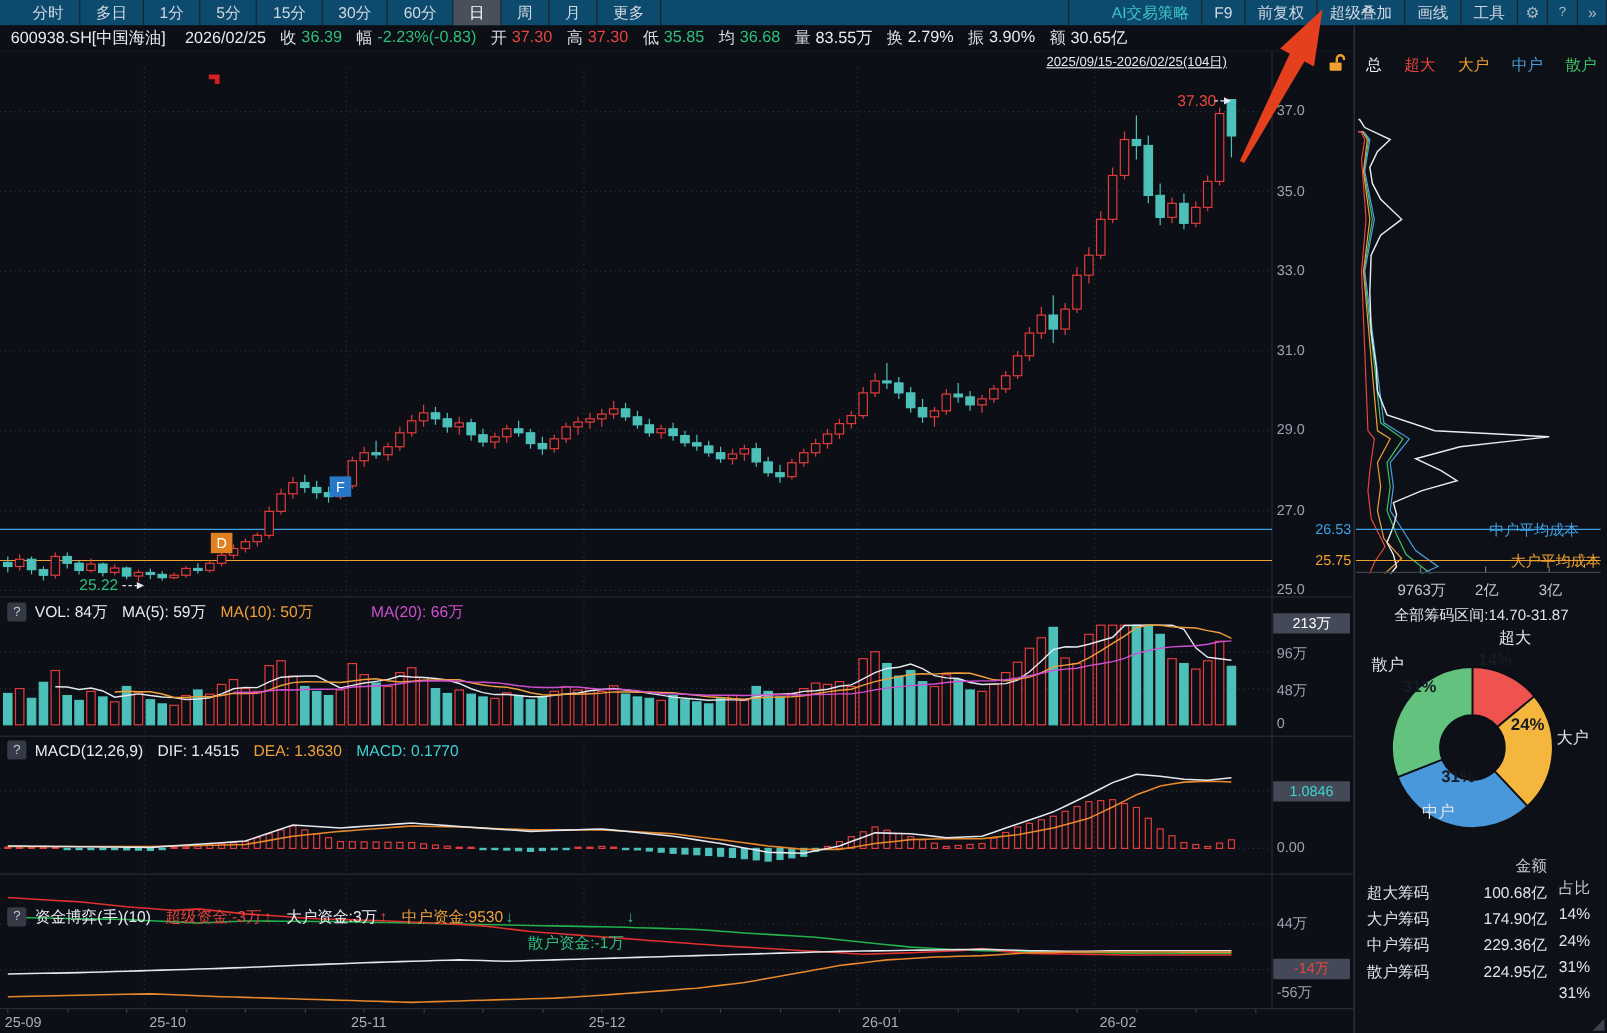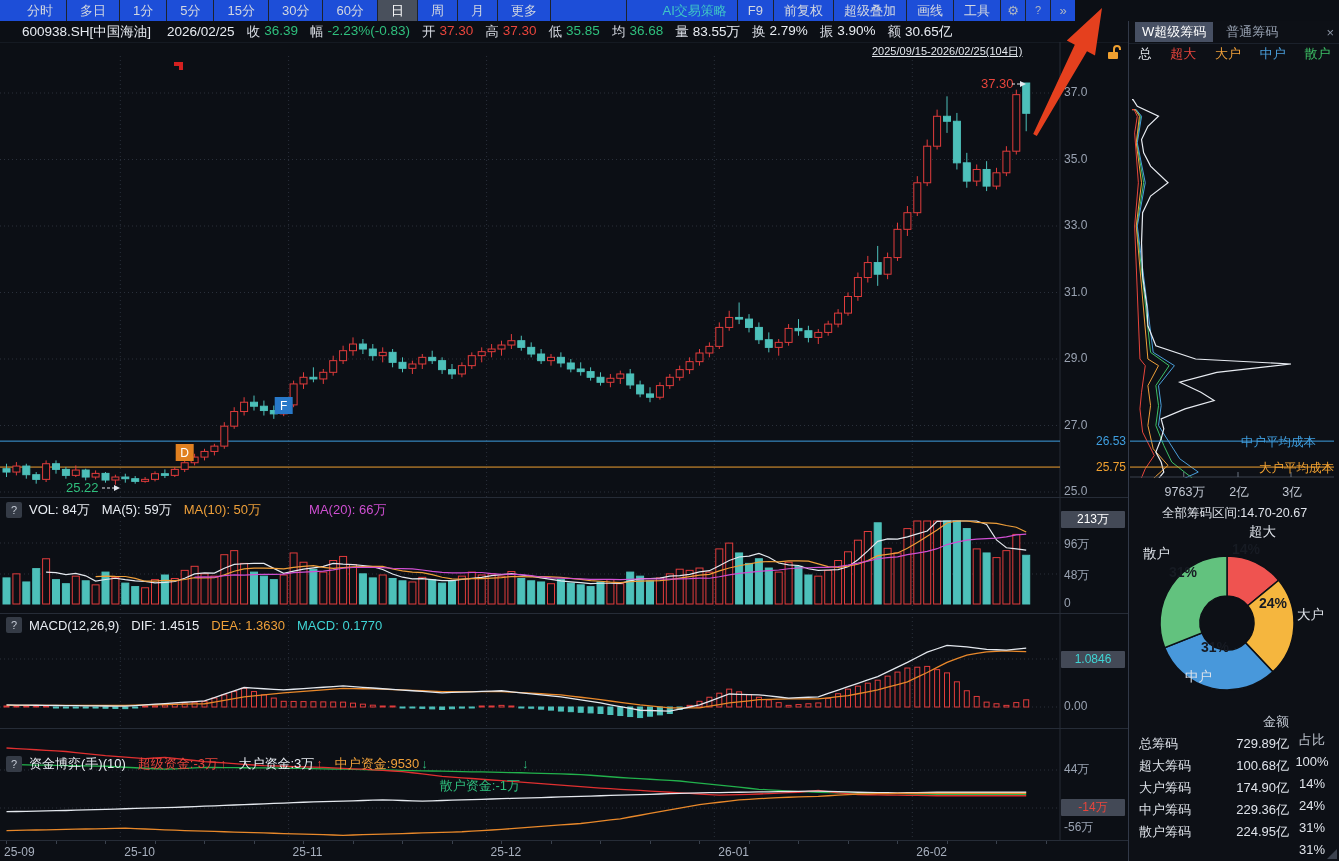--- a/index.html
+++ b/index.html
@@ -1,21 +1,21 @@
 <!DOCTYPE html>
 <html><head>
 <meta charset="utf-8">
 <style>
   html,body{margin:0;padding:0;background:#06080c;}
   #app{position:relative;width:1339px;height:861px;background:#0c0f15;overflow:hidden;
        font-family:"Liberation Sans","DejaVu Sans",sans-serif;color:#d8dce4;
        -webkit-font-smoothing:antialiased;}
   .abs{position:absolute;}
   
-  .topbar{left:0;top:0;width:1075px;height:21px;background:#1d4ed8;display:flex;align-items:center;font-size:13px;}
+  .topbar{left:0;top:0;width:1339px;height:21px;background:#0c4a6e;display:flex;align-items:center;font-size:13px;}
   .ptabs{display:flex;height:21px;align-items:center;margin-left:14px;}
   .ptab{padding:0 13px;height:21px;line-height:21px;color:#d2d7e0;border-right:1px solid #1d232d;cursor:default;white-space:nowrap;}
   .ptab.active{background:#49505c;color:#ffffff;}
   .topmenu{margin-left:auto;display:flex;height:21px;align-items:center;font-size:13px;}
   .tmitem{padding:0 10px;height:21px;line-height:21px;border-left:1px solid #1d232d;color:#d2d7e0;white-space:nowrap;}
   .tmicon{width:24px;text-align:center;color:#aeb6c2;border-left:1px solid #1d232d;height:21px;line-height:21px;}
   
   .infobar{left:0;top:21px;width:1128px;height:21px;display:flex;align-items:center;font-size:13.5px;white-space:nowrap;border-bottom:1px solid #151a22;}
   .infobar .lbl{color:#d8dce4;margin-left:12px;}
   .infobar .val{margin-left:4px;}
@@ -78,21 +78,21 @@
         <div class="tmitem" style="color: rgb(210, 215, 224);">超级叠加</div>
         <div class="tmitem" style="color: rgb(210, 215, 224);">画线</div>
         <div class="tmitem" style="color: rgb(210, 215, 224);">工具</div>
         <div class="tmicon">⚙</div>
         <div class="tmicon" style="font-size: 11px;">?</div>
         <div class="tmicon">»</div>
       </div>
   </div>
 
   <div class="infobar abs">
-    <span style="margin-left:22px;color:#e8ecf2;">600938.SH[中国海油]</span>
+    <span style="margin-left:9px;color:#e8ecf2;">600938.SH[中国海油]</span>
     <span style="margin-left:16px;color:#e8ecf2;">2026/02/25</span>
     <span id="info-fields" style="display:flex;">
         <span class="lbl">收</span>
         <span class="val c-green">36.39</span>
         <span class="lbl">幅</span>
         <span class="val c-green">-2.23%(-0.83)</span>
         <span class="lbl">开</span>
         <span class="val c-red">37.30</span>
         <span class="lbl">高</span>
         <span class="val c-red">37.30</span>
@@ -597,45 +597,35 @@
       </svg>
     </div>
 
   <div class="daterange">2025/09/15-2026/02/25(104日)</div>
   <svg class="abs" style="left:1106px;top:45px;" width="16" height="15">
     <rect x="2" y="7" width="10" height="7" fill="#f0a030" rx="1"></rect>
     <path d="M8 7 V4 a3 3 0 0 1 6 0 v1" stroke="#f0a030" stroke-width="2" fill="none"></path>
   </svg>
 
   <div class="rpanel abs">
-    <div class="chip-hdr">
-      <span class="chip-tab active">W超级筹码</span>
-      <span class="chip-tab">普通筹码</span>
-      <span class="chip-close">×</span>
-    </div>
     <div class="series-tabs" id="series-tabs">
         <span style="color: rgb(232, 236, 242);">总</span>
         <span style="color: rgb(232, 69, 60);">超大</span>
         <span style="color: rgb(239, 160, 58);">大户</span>
         <span style="color: rgb(74, 159, 219);">中户</span>
         <span style="color: rgb(61, 192, 102);">散户</span>
       </div>
     <div id="chip-extra"></div>
-    <div class="chip-range">全部筹码区间:14.70-20.67</div>
+    <div class="chip-range">全部筹码区间:14.70-31.87</div>
 
     <div class="ctable" id="chip-table">
         <div class="crow hdr">
           <div class="c0"></div>
           <div class="c1">金额</div>
           <div class="c2">占比</div>
-        </div>
-        <div class="crow">
-          <div class="c0">总筹码</div>
-          <div class="c1">729.89亿</div>
-          <div class="c2">100%</div>
         </div>
         <div class="crow">
           <div class="c0">超大筹码</div>
           <div class="c1">100.68亿</div>
           <div class="c2">14%</div>
         </div>
         <div class="crow">
           <div class="c0">大户筹码</div>
           <div class="c1">174.90亿</div>
           <div class="c2">24%</div>

